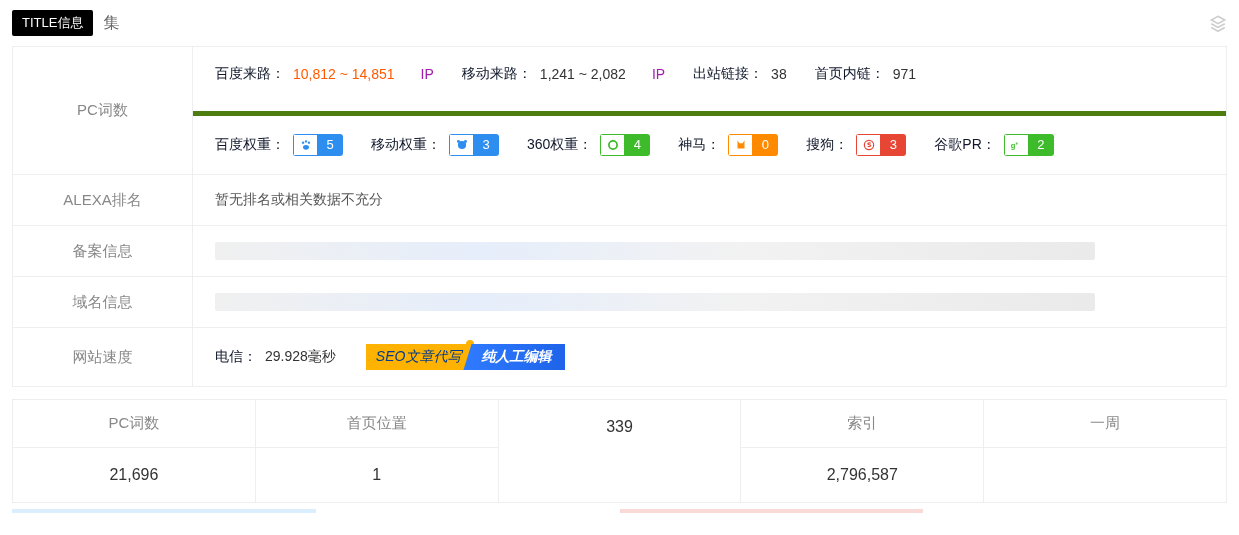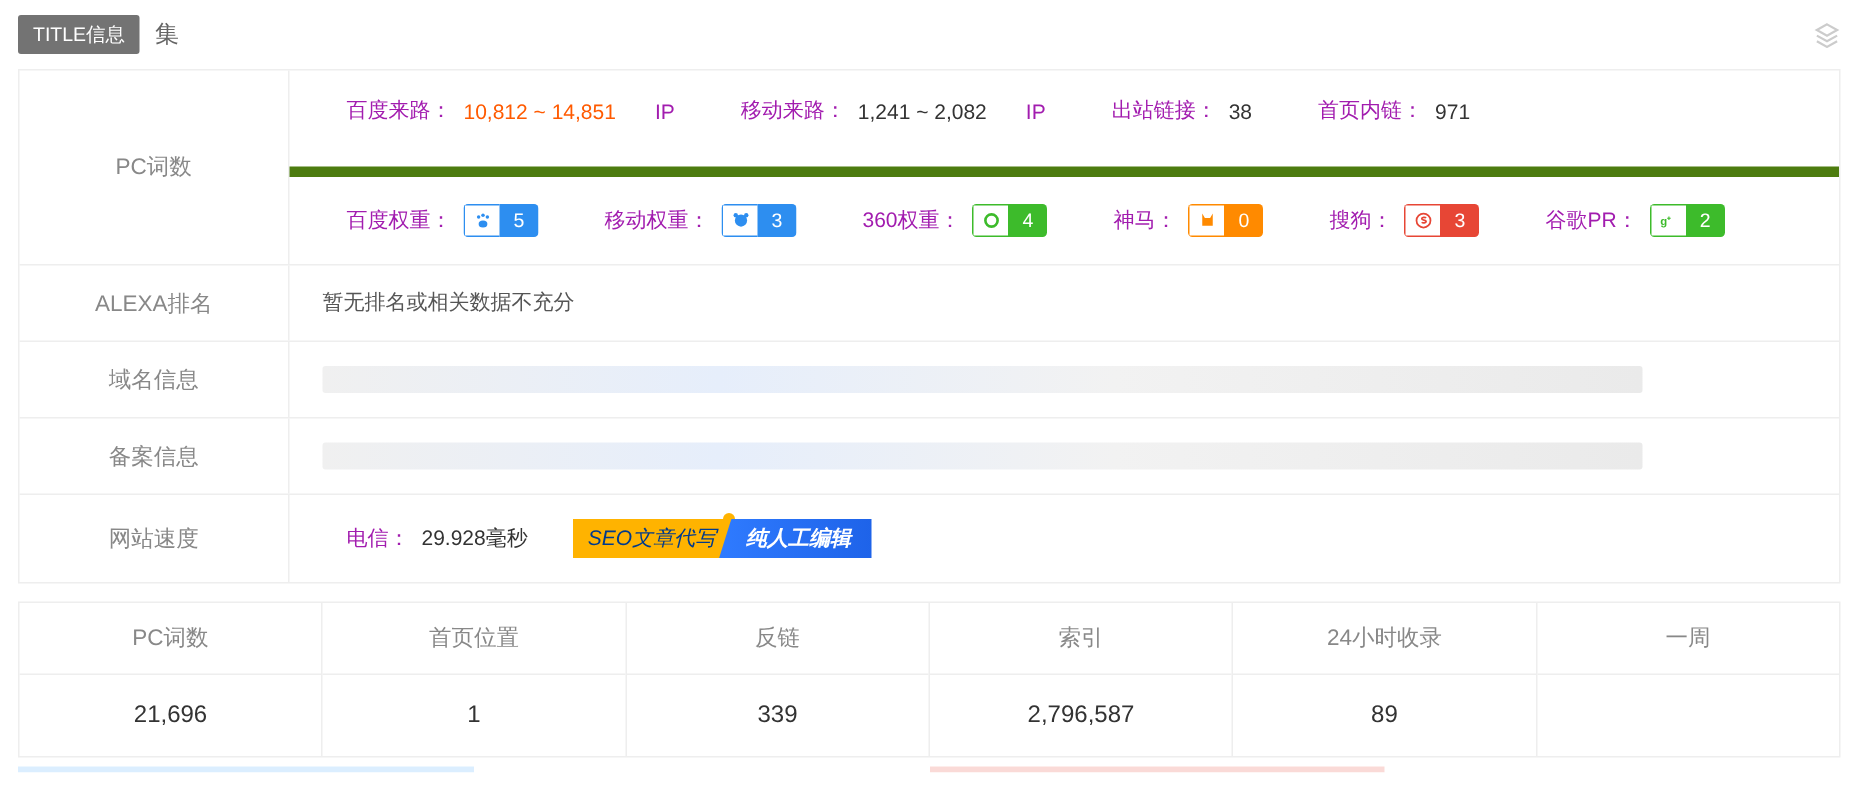--- a/index.html
+++ b/index.html
@@ -4,41 +4,41 @@
   <style>
     * { margin: 0; padding: 0; box-sizing: border-box; }
     body {
       font-family: "Microsoft YaHei", Arial, sans-serif;
       font-size: 14px;
       color: #333;
       background: #fff;
       width: 1239px;
     }
     .title-row { display: flex; align-items: center; padding: 10px 12px; gap: 10px; }
-    .title-tag { background: #737373; color: #fff; padding: 4px 10px; border-radius: 2px; font-size: 13px; }
+    .title-tag { background: #000000; color: #fff; padding: 4px 10px; border-radius: 2px; font-size: 13px; }
     .title-text { color: #666; font-size: 16px; }
     .title-right-icon { margin-left: auto; color: #ccc; display:flex; align-items:center; gap:4px; }
 
     .info-table { border: 1px solid #eee; margin: 0 12px; }
     .info-row { display: flex; border-bottom: 1px solid #eee; }
     .info-row:last-child { border-bottom: none; }
     .row-label {
       width: 180px; min-width:180px;
       color: #888; text-align: center;
       display:flex; align-items:center; justify-content:center;
       border-right: 1px solid #eee;
       font-size: 15px;
     }
     .row-content { flex:1; padding: 16px 22px; display:flex; align-items:center; flex-wrap:wrap; gap: 10px 30px; color:#555; }
     .seo-double .row-content { flex-direction: column; align-items:stretch; padding:0; }
     .seo-sub { display:flex; align-items:center; gap: 10px 28px; padding: 18px 22px; }
-    .seo-sub + .seo-sub { border-top: 7px solid #4d7c0f; align-items: center; }
+    .seo-sub + .seo-sub { border-top: 5px solid #4d7c0f; align-items: center; }
 
     .kv { display:flex; align-items:center; gap:8px; }
-    .kv-label { color:#a21caf;margin-left:16px; }
+    .kv-label { color:#0f172a; }
     .kv-val { color:#333; }
     .kv-val.red { color:#ff5a00; }
     .kv-unit { color:#a21caf; margin-left:18px; }
 
     .badge {
       display:inline-flex; align-items:center; height:22px; border-radius:3px; overflow:hidden;
       font-size:13px; line-height:22px;
     }
     .badge .bicon { width:24px; display:flex; align-items:center; justify-content:center; background:#fff; }
     .badge .bnum { min-width:26px; padding:0 6px; text-align:center; color:#fff; }
@@ -186,28 +186,28 @@
   </div>
 
   <div class="info-row">
     <div class="row-label">ALEXA排名</div>
     <div class="row-content">
         <span>暂无排名或相关数据不充分</span>
       </div>
   </div>
 
   <div class="info-row">
+    <div class="row-label">备案信息</div>
+    <div class="row-content">
+        <div class="redacted"></div>
+      </div>
+  </div>
+
+  <div class="info-row">
     <div class="row-label">域名信息</div>
-    <div class="row-content">
-        <div class="redacted"></div>
-      </div>
-  </div>
-
-  <div class="info-row">
-    <div class="row-label">备案信息</div>
     <div class="row-content">
         <div class="redacted"></div>
       </div>
   </div>
 
   <div class="info-row">
     <div class="row-label">网站速度</div>
     <div class="row-content">
       <span class="kv">
         <span class="kv-label">电信：</span>
@@ -226,30 +226,25 @@
 <div class="stats-table">
     <div class="stats-col">
       <div class="stats-head">PC词数</div>
       <div class="stats-val">21,696</div>
     </div>
     <div class="stats-col">
       <div class="stats-head">首页位置</div>
       <div class="stats-val">1</div>
     </div>
     <div class="stats-col">
-      <div class="stats-head">反链</div>
       <div class="stats-val">339</div>
     </div>
     <div class="stats-col">
       <div class="stats-head">索引</div>
       <div class="stats-val">2,796,587</div>
-    </div>
-    <div class="stats-col">
-      <div class="stats-head">24小时收录</div>
-      <div class="stats-val">89</div>
     </div>
     <div class="stats-col">
       <div class="stats-head">一周</div>
     </div>
   </div>
 
 <div class="bottom-bars">
   <div class="bb1"></div>
     <div class="bb2"></div>
     <div class="bb3"></div>

